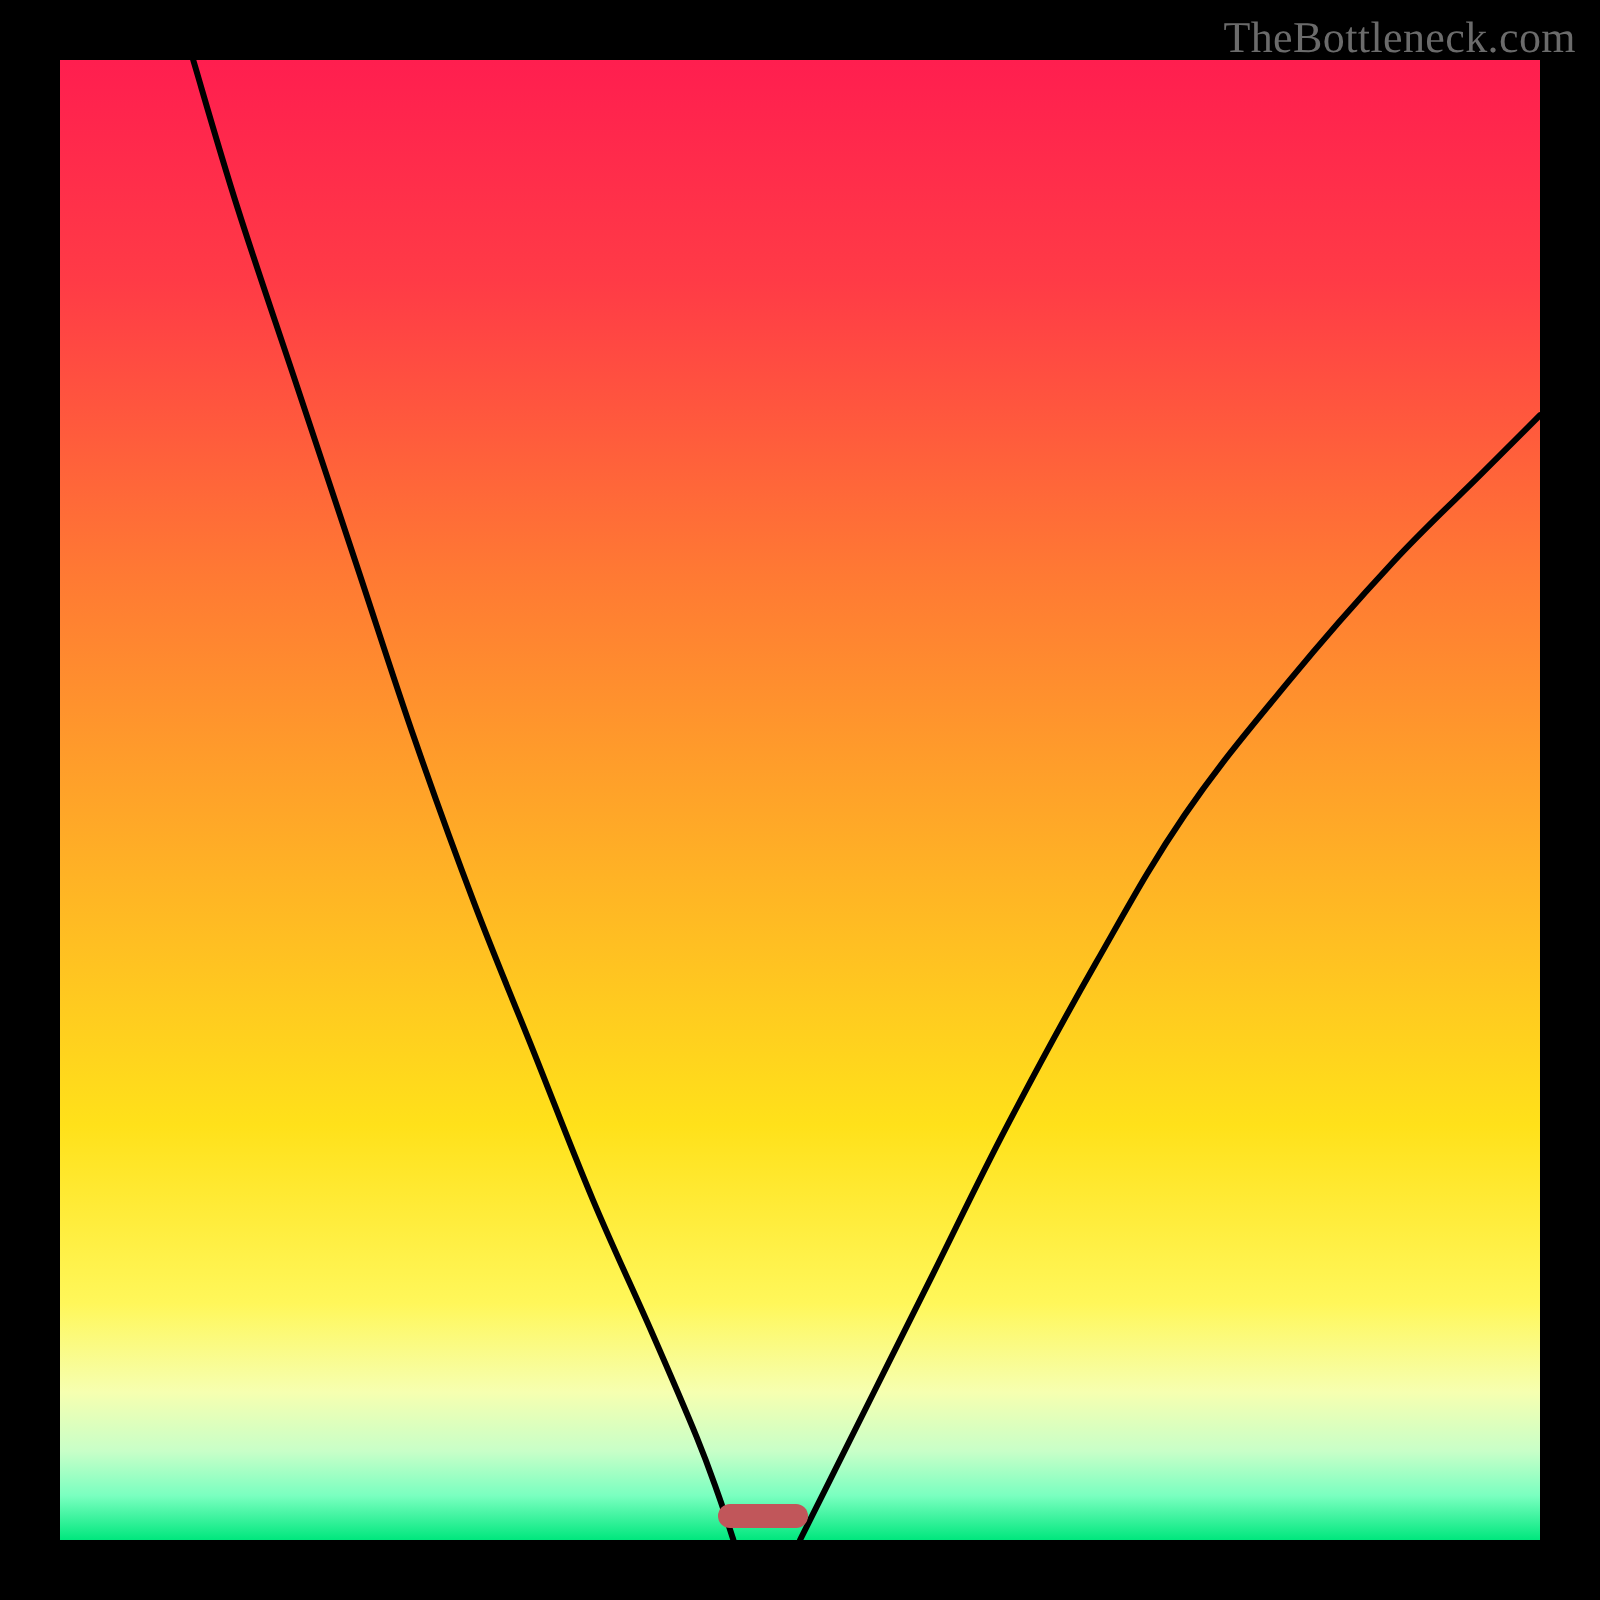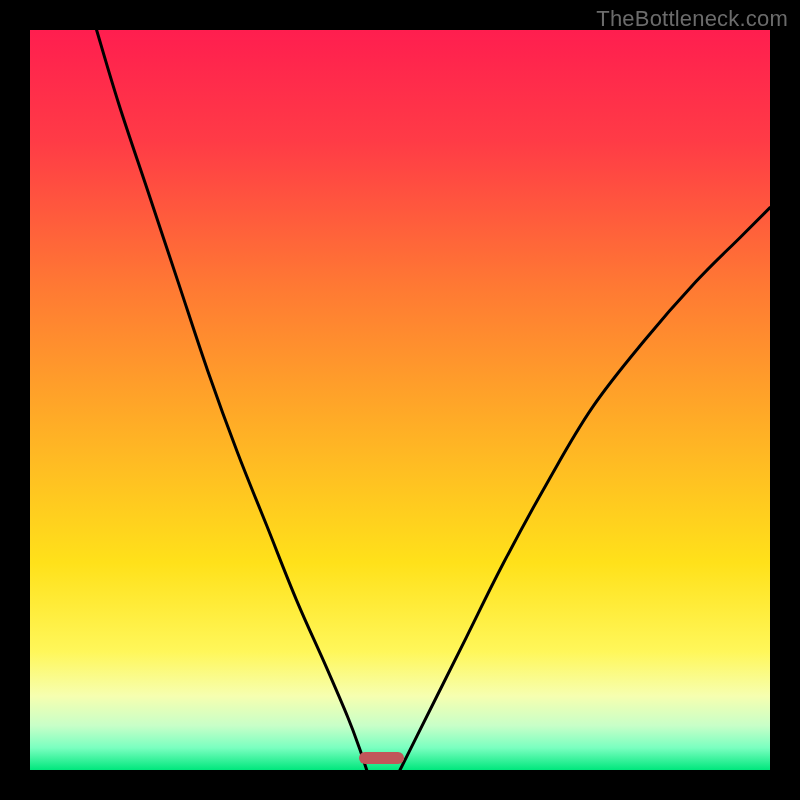--- a/index.html
+++ b/index.html
@@ -27,20 +27,21 @@
     height: 100%;
   }
   .watermark {
     position: absolute;
     top: 6px;
     right: 12px;
     color: #6b6b6b;
     font-size: 22px;
     letter-spacing: 0.2px;
     font-weight: 500;
+    font-family: Liberation Serif, serif;
   }
   .marker {
     position: absolute;
     background: #c1565a;
     border-radius: 6px;
     height: 12px;
   }
   svg.curves {
     position: absolute;
     left: 0;

